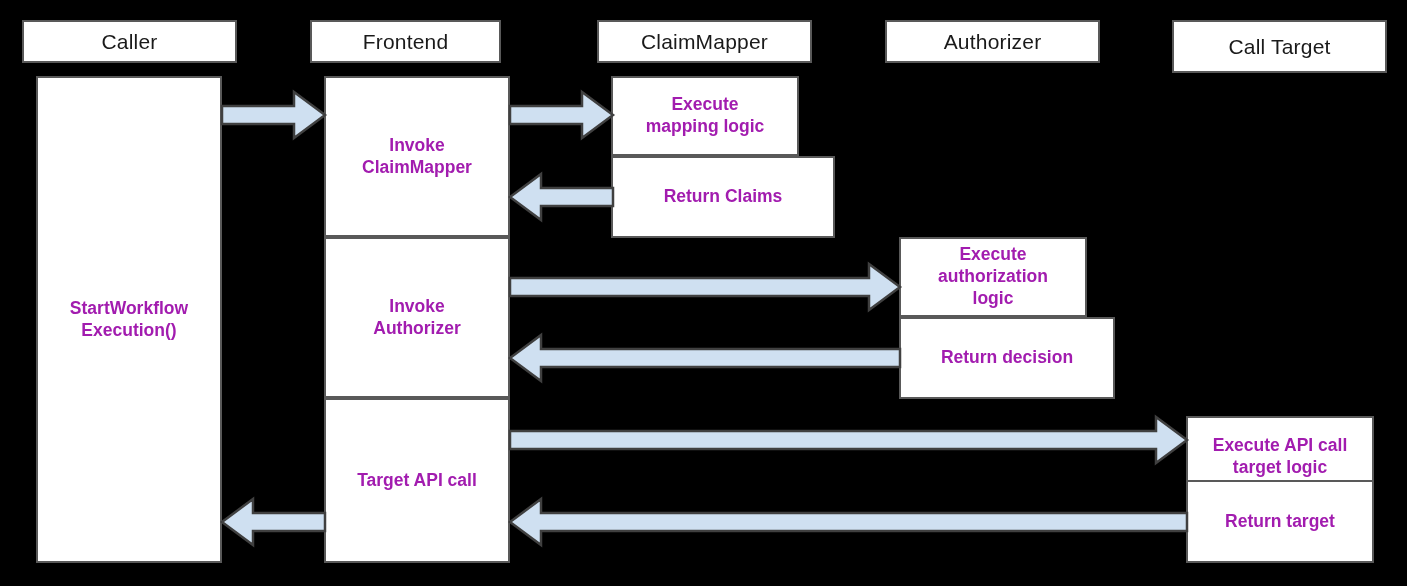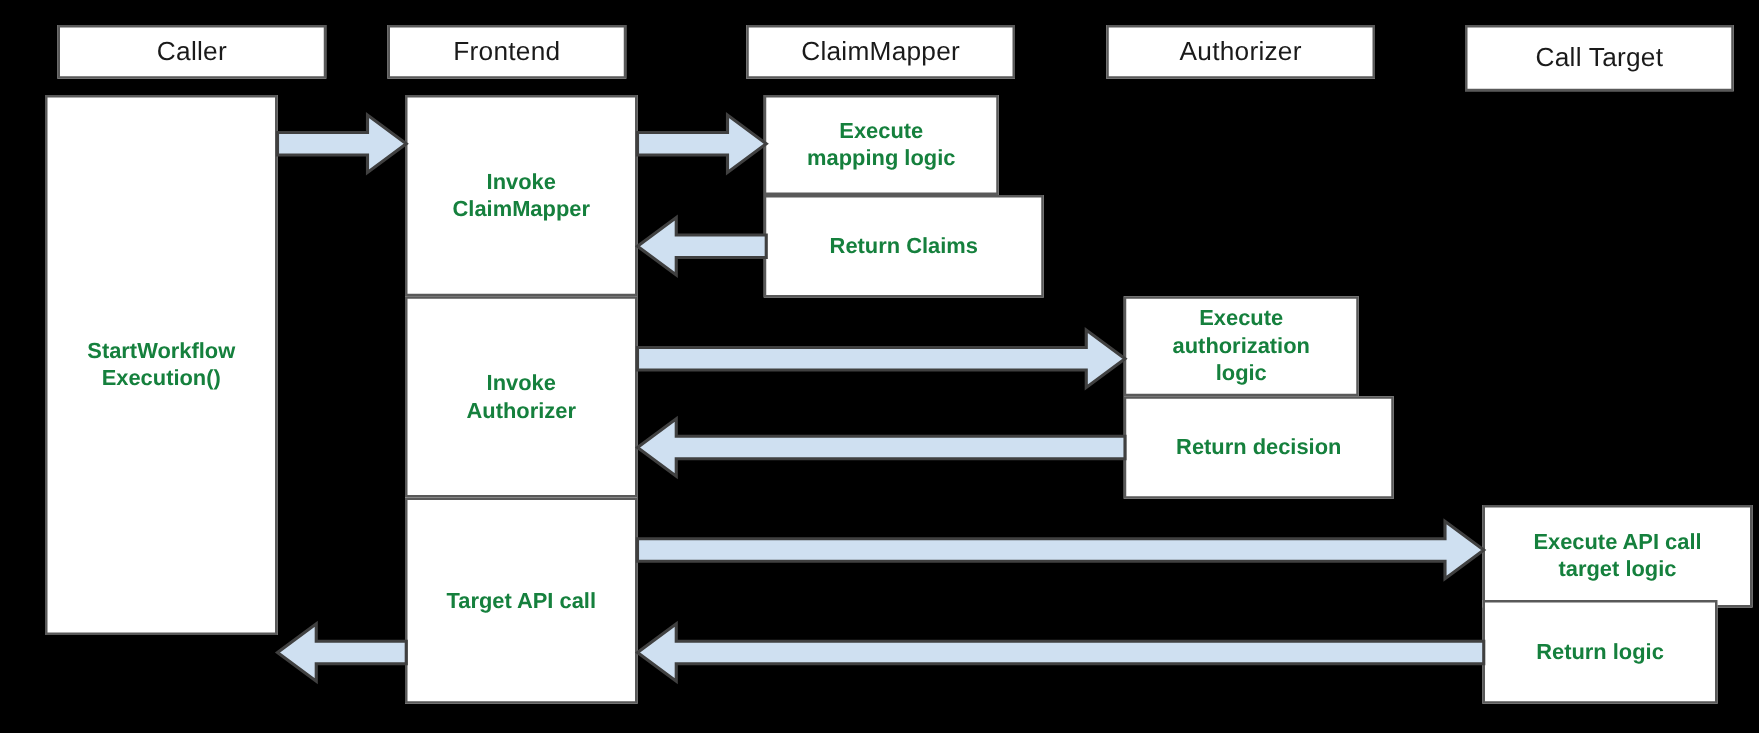--- a/index.html
+++ b/index.html
@@ -38,61 +38,61 @@
   
   .act-box {
     position: absolute;
     background: #ffffff;
     border: 2px solid #595959;
     box-sizing: border-box;
     display: flex;
     align-items: center;
     justify-content: center;
     text-align: center;
-    color: #15803d;
+    color: #a21caf;
     font-size: 17.5px;
     font-weight: bold;
     line-height: 1.25;
     padding: 2px 6px;
     font-family: "Liberation Sans", sans-serif;
   }
   .act-box .txt { display: block; white-space: pre-line; }
 
   
   .arrow {
     position: absolute;
   }
   .arrow svg { display: block; overflow: visible; }
 </style>
 </head>
 <body>
 
 <div id="canvas">
 
-  <div class="header-box" style="left:22px; top:20px; width:215px; height:43px;margin-left:24px;">
+  <div class="header-box" style="left:22px; top:20px; width:215px; height:43px;">
     <span>Caller</span>
   </div>
 
   <div class="header-box" style="left:310px; top:20px; width:191px; height:43px;">
     <span>Frontend</span>
   </div>
 
   <div class="header-box" style="left:597px; top:20px; width:215px; height:43px;">
     <span>ClaimMapper</span>
   </div>
 
   <div class="header-box" style="left:885px; top:20px; width:215px; height:43px;">
     <span>Authorizer</span>
   </div>
 
   <div class="header-box" style="left:1172px; top:20px; width:215px; height:53px;">
     <span>Call Target</span>
   </div>
 
-  <div class="act-box" style="left:36px; top:76px; width:186px; height:432px;">
+  <div class="act-box" style="left:36px; top:76px; width:186px; height:487px;">
     <span class="txt">StartWorkflow
 Execution()</span>
   </div>
 
   <div class="act-box" style="left:324px; top:76px; width:186px; height:161px;">
     <span class="txt">Invoke
 ClaimMapper</span>
   </div>
 
   <div class="act-box" style="left:324px; top:237px; width:186px; height:161px;">
@@ -116,27 +116,27 @@
   <div class="act-box" style="left:899px; top:237px; width:188px; height:80px;">
     <span class="txt">Execute
 authorization
 logic</span>
   </div>
 
   <div class="act-box" style="left:899px; top:317px; width:216px; height:82px;">
     <span class="txt">Return decision</span>
   </div>
 
-  <div class="act-box" style="left:1186px; top:404px; width:216px; height:82px;">
+  <div class="act-box" style="left:1186px; top:416px; width:188px; height:82px;">
     <span class="txt">Execute API call
 target logic</span>
   </div>
 
   <div class="act-box" style="left:1186px; top:480px; width:188px; height:83px;">
-    <span class="txt">Return logic</span>
+    <span class="txt">Return target</span>
   </div>
 
   <div class="arrow" style="left:222px; top:90px;">
     <svg width="104" height="50" viewBox="0 0 104 50">
       <polygon points="0,16 72,16 72,2 103,25 72,48 72,34 0,34" fill="#cfe0f1" stroke="#404040" stroke-width="2.5" stroke-linejoin="miter"></polygon>
     </svg>
   </div>
 
   <div class="arrow" style="left:510px; top:90px;">
     <svg width="104" height="50" viewBox="0 0 104 50">

